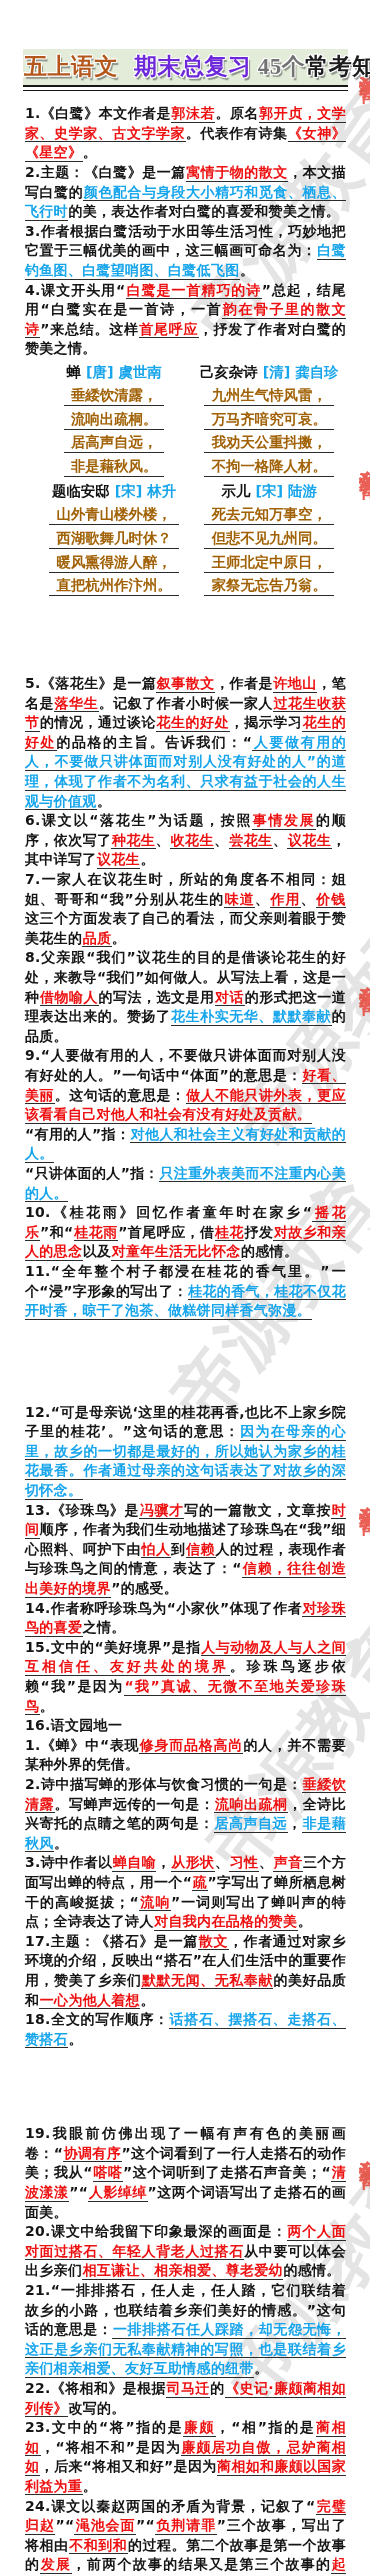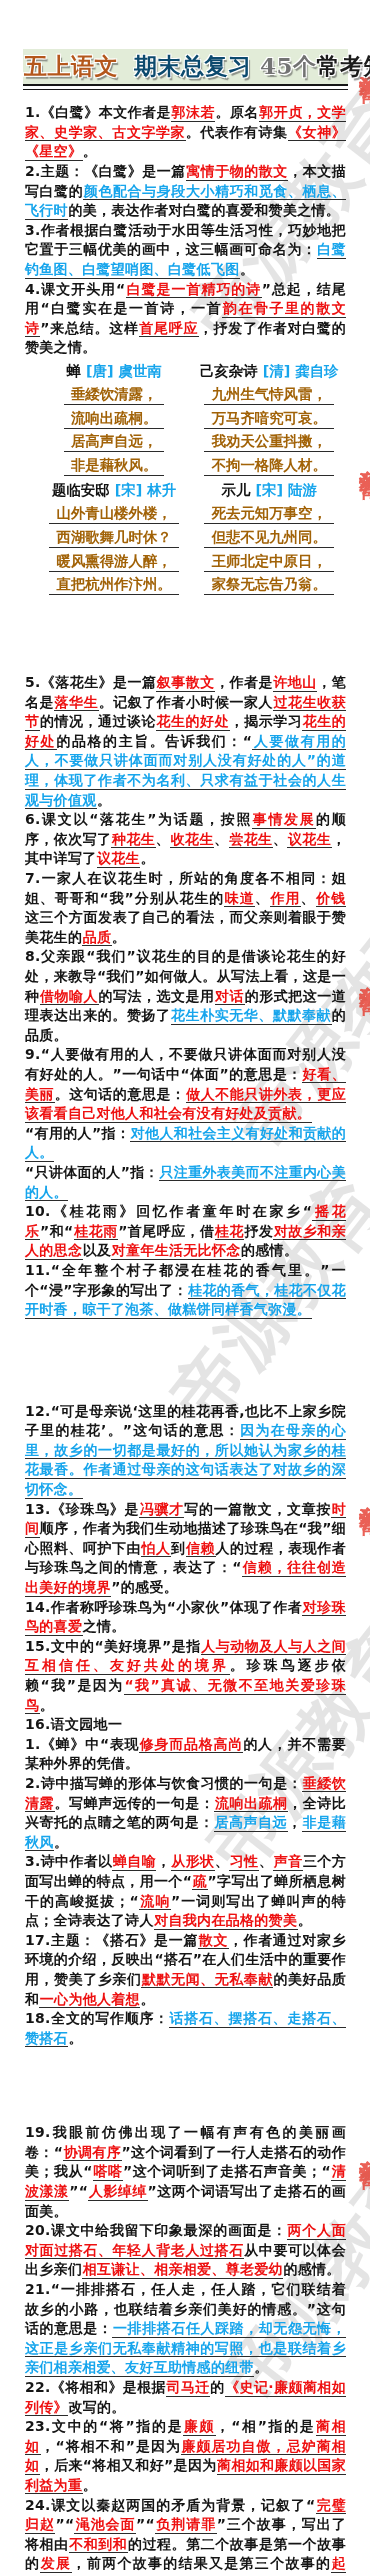--- a/index.html
+++ b/index.html
@@ -3,21 +3,21 @@
 <meta charset="utf-8">
 <style>
   html,body{margin:0;padding:0;background:#ffffff;}
   .page{position:relative;width:371px;min-height:3148px;background:#fff;overflow:hidden;
         font-family:"DejaVu Sans","Liberation Sans",sans-serif;font-weight:700;}
   
   .header{position:relative;z-index:2;margin:49px 23px 0 23px;}
   .title{background:#e2ecd8;text-align:center;padding:4.1px 1px 5.2px 1px;
          font-size:23px;line-height:26px;letter-spacing:0.5px;white-space:nowrap;
          font-family:"DejaVu Serif","Liberation Serif",serif;font-weight:900;}
-  .title span{text-shadow:1px 1px 0 #fff,-1px -1px 0 #fff,1px -1px 0 #fff,-1px 1px 0 #fff,2.1px 2.6px 1px rgba(70,70,70,.55);}
+  .title span{text-shadow:1px 1px 0 #fff,-1px -1px 0 #fff,1px -1px 0 #fff,-1px 1px 0 #fff,2.1px 2.6px 1px rgba(70,70,70,.55);font-family:Liberation Serif, serif;}
   .double-rule{height:2.6px;border-top:2.6px solid #161616;border-bottom:1px solid #161616;}
   
   .content{position:relative;z-index:2;padding:13.4px 25px 31px 25px;}
   .para{font-size:14px;line-height:19.6px;color:#151515;text-align:justify;letter-spacing:0.3px;}
   .para span.k{color:#151515;}
   .para span.r{color:#ee1111;border-bottom:1.3px solid #2b2b2b;padding:0 0.5px 0.5px 0.5px;}
   .para span.b{color:#17a5ec;border-bottom:1.3px solid #2b2b2b;padding:0 0.5px 0.5px 0.5px;}
   .gap{width:100%;}
   
   .poem-row{display:flex;justify-content:space-between;padding:3.1px 5.2px 1px 17.5px;gap:8px;}
@@ -31,21 +31,21 @@
       transform:rotate(-52deg);pointer-events:none;font-weight:900;}
   .wm-red{position:absolute;z-index:1;right:-11.3px;writing-mode:vertical-rl;color:#e5392c;opacity:.8;
           font-size:19.6px;letter-spacing:3.1px;pointer-events:none;font-weight:900;}
 </style>
 </head>
 <body>
 
 <div class="page">
   <div class="header">
     <div class="title" style="background: rgb(226, 236, 216);">
-      <span class="tp" style="color: rgb(180, 87, 28);">五上语文</span><span class="tp" style="color: #0c4a6e; padding-left: 16px;">期末总复习 </span><span class="tp" style="color: #737373;">45个</span><span class="tp" style="color: rgb(28, 28, 28);">常考知识点</span>
+      <span class="tp" style="color: rgb(180, 87, 28);">五上语文</span><span class="tp" style="color: #6d28d9; padding-left: 16px;">期末总复习 </span><span class="tp" style="color: #737373;">45个</span><span class="tp" style="color: rgb(28, 28, 28);">常考知识点</span>
     </div>
     <div class="double-rule"></div>
   </div>
 
   <div class="content">
       <div class="para"><span class="k">1.《白鹭》本文作者是</span><span class="r">郭沫若</span><span class="k">。原名</span><span class="r">郭开贞，文学家、史学家、古文字学家</span><span class="k">。代表作有诗集</span><span class="r">《女神》《星空》</span><span class="k">。</span></div>
       <div class="para"><span class="k">2.主题：《白鹭》是一篇</span><span class="r">寓情于物的散文</span><span class="k">，本文描写白鹭的</span><span class="b">颜色配合与身段大小精巧和觅食、栖息、飞行时</span><span class="k">的美，表达作者对白鹭的喜爱和赞美之情。</span></div>
       <div class="para"><span class="k">3.作者根据白鹭活动于水田等生活习性，巧妙地把它置于三幅优美的画中，这三幅画可命名为：</span><span class="b">白鹭钓鱼图、白鹭望哨图、白鹭低飞图</span><span class="k">。</span></div>
       <div class="para"><span class="k">4.课文开头用“</span><span class="r">白鹭是一首精巧的诗</span><span class="k">”总起，结尾用“白鹭实在是一首诗，一首</span><span class="r">韵在骨子里的散文诗</span><span class="k">”来总结。这样</span><span class="r">首尾呼应</span><span class="k">，抒发了作者对白鹭的赞美之情。</span></div>
       <div class="poem-row">

